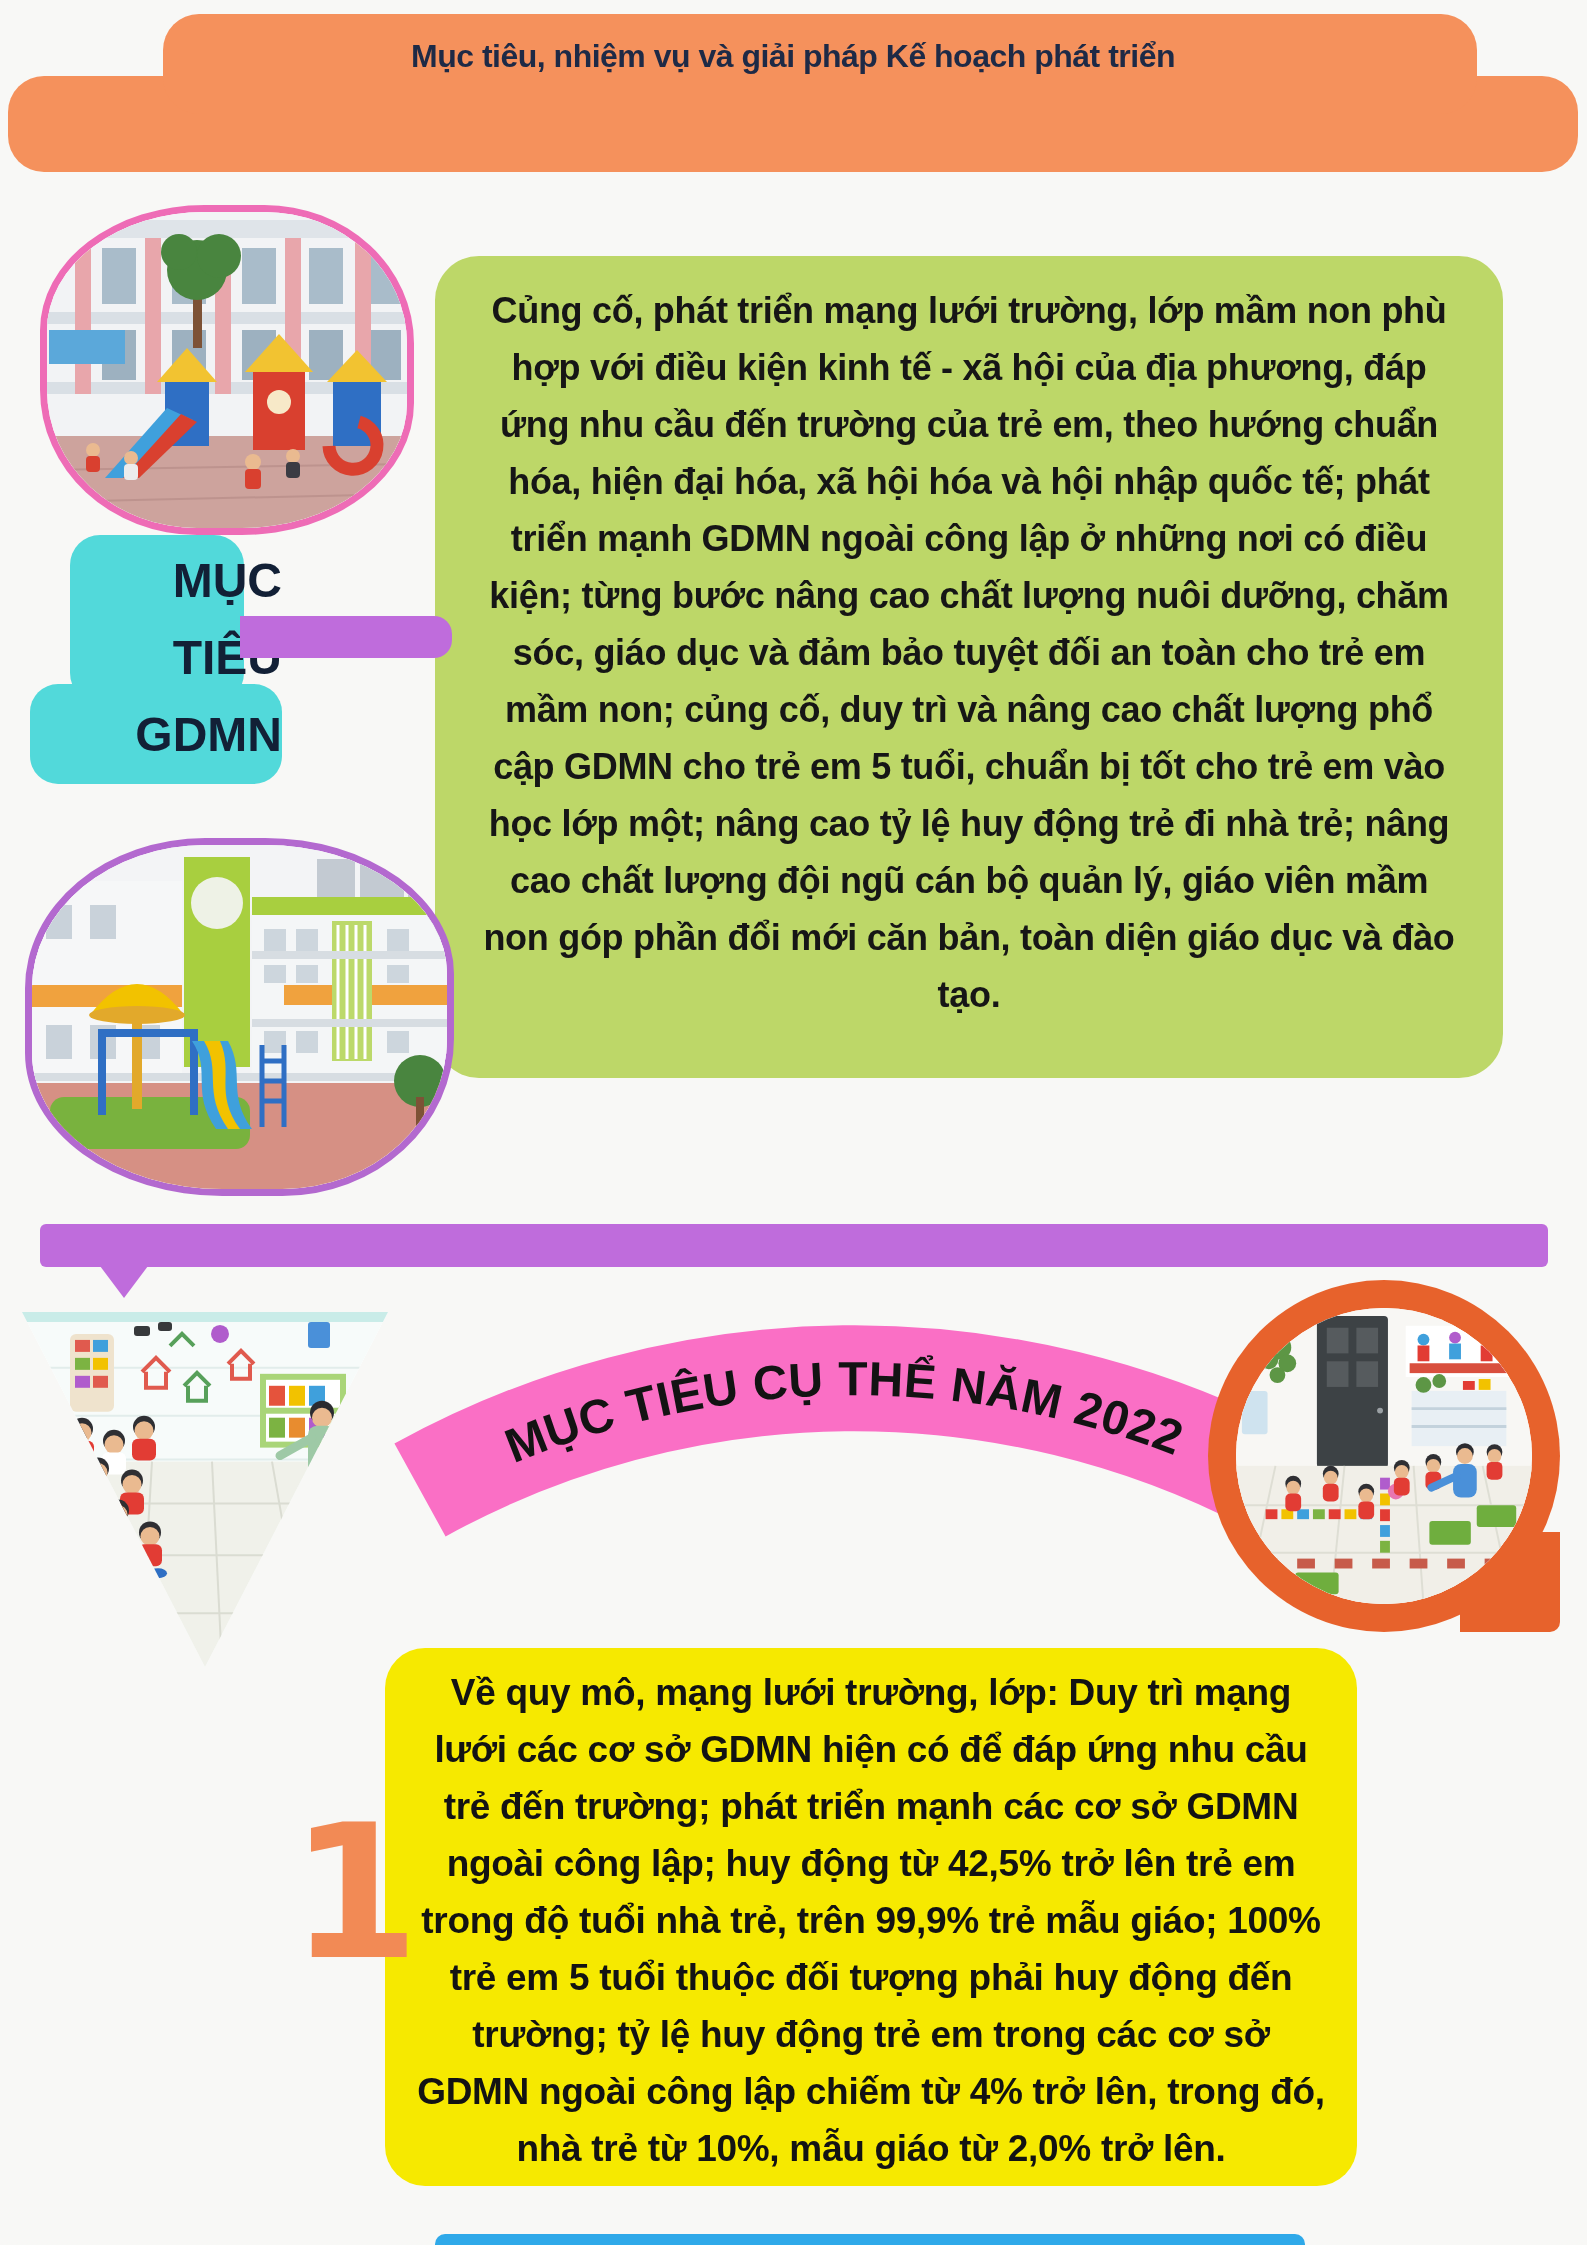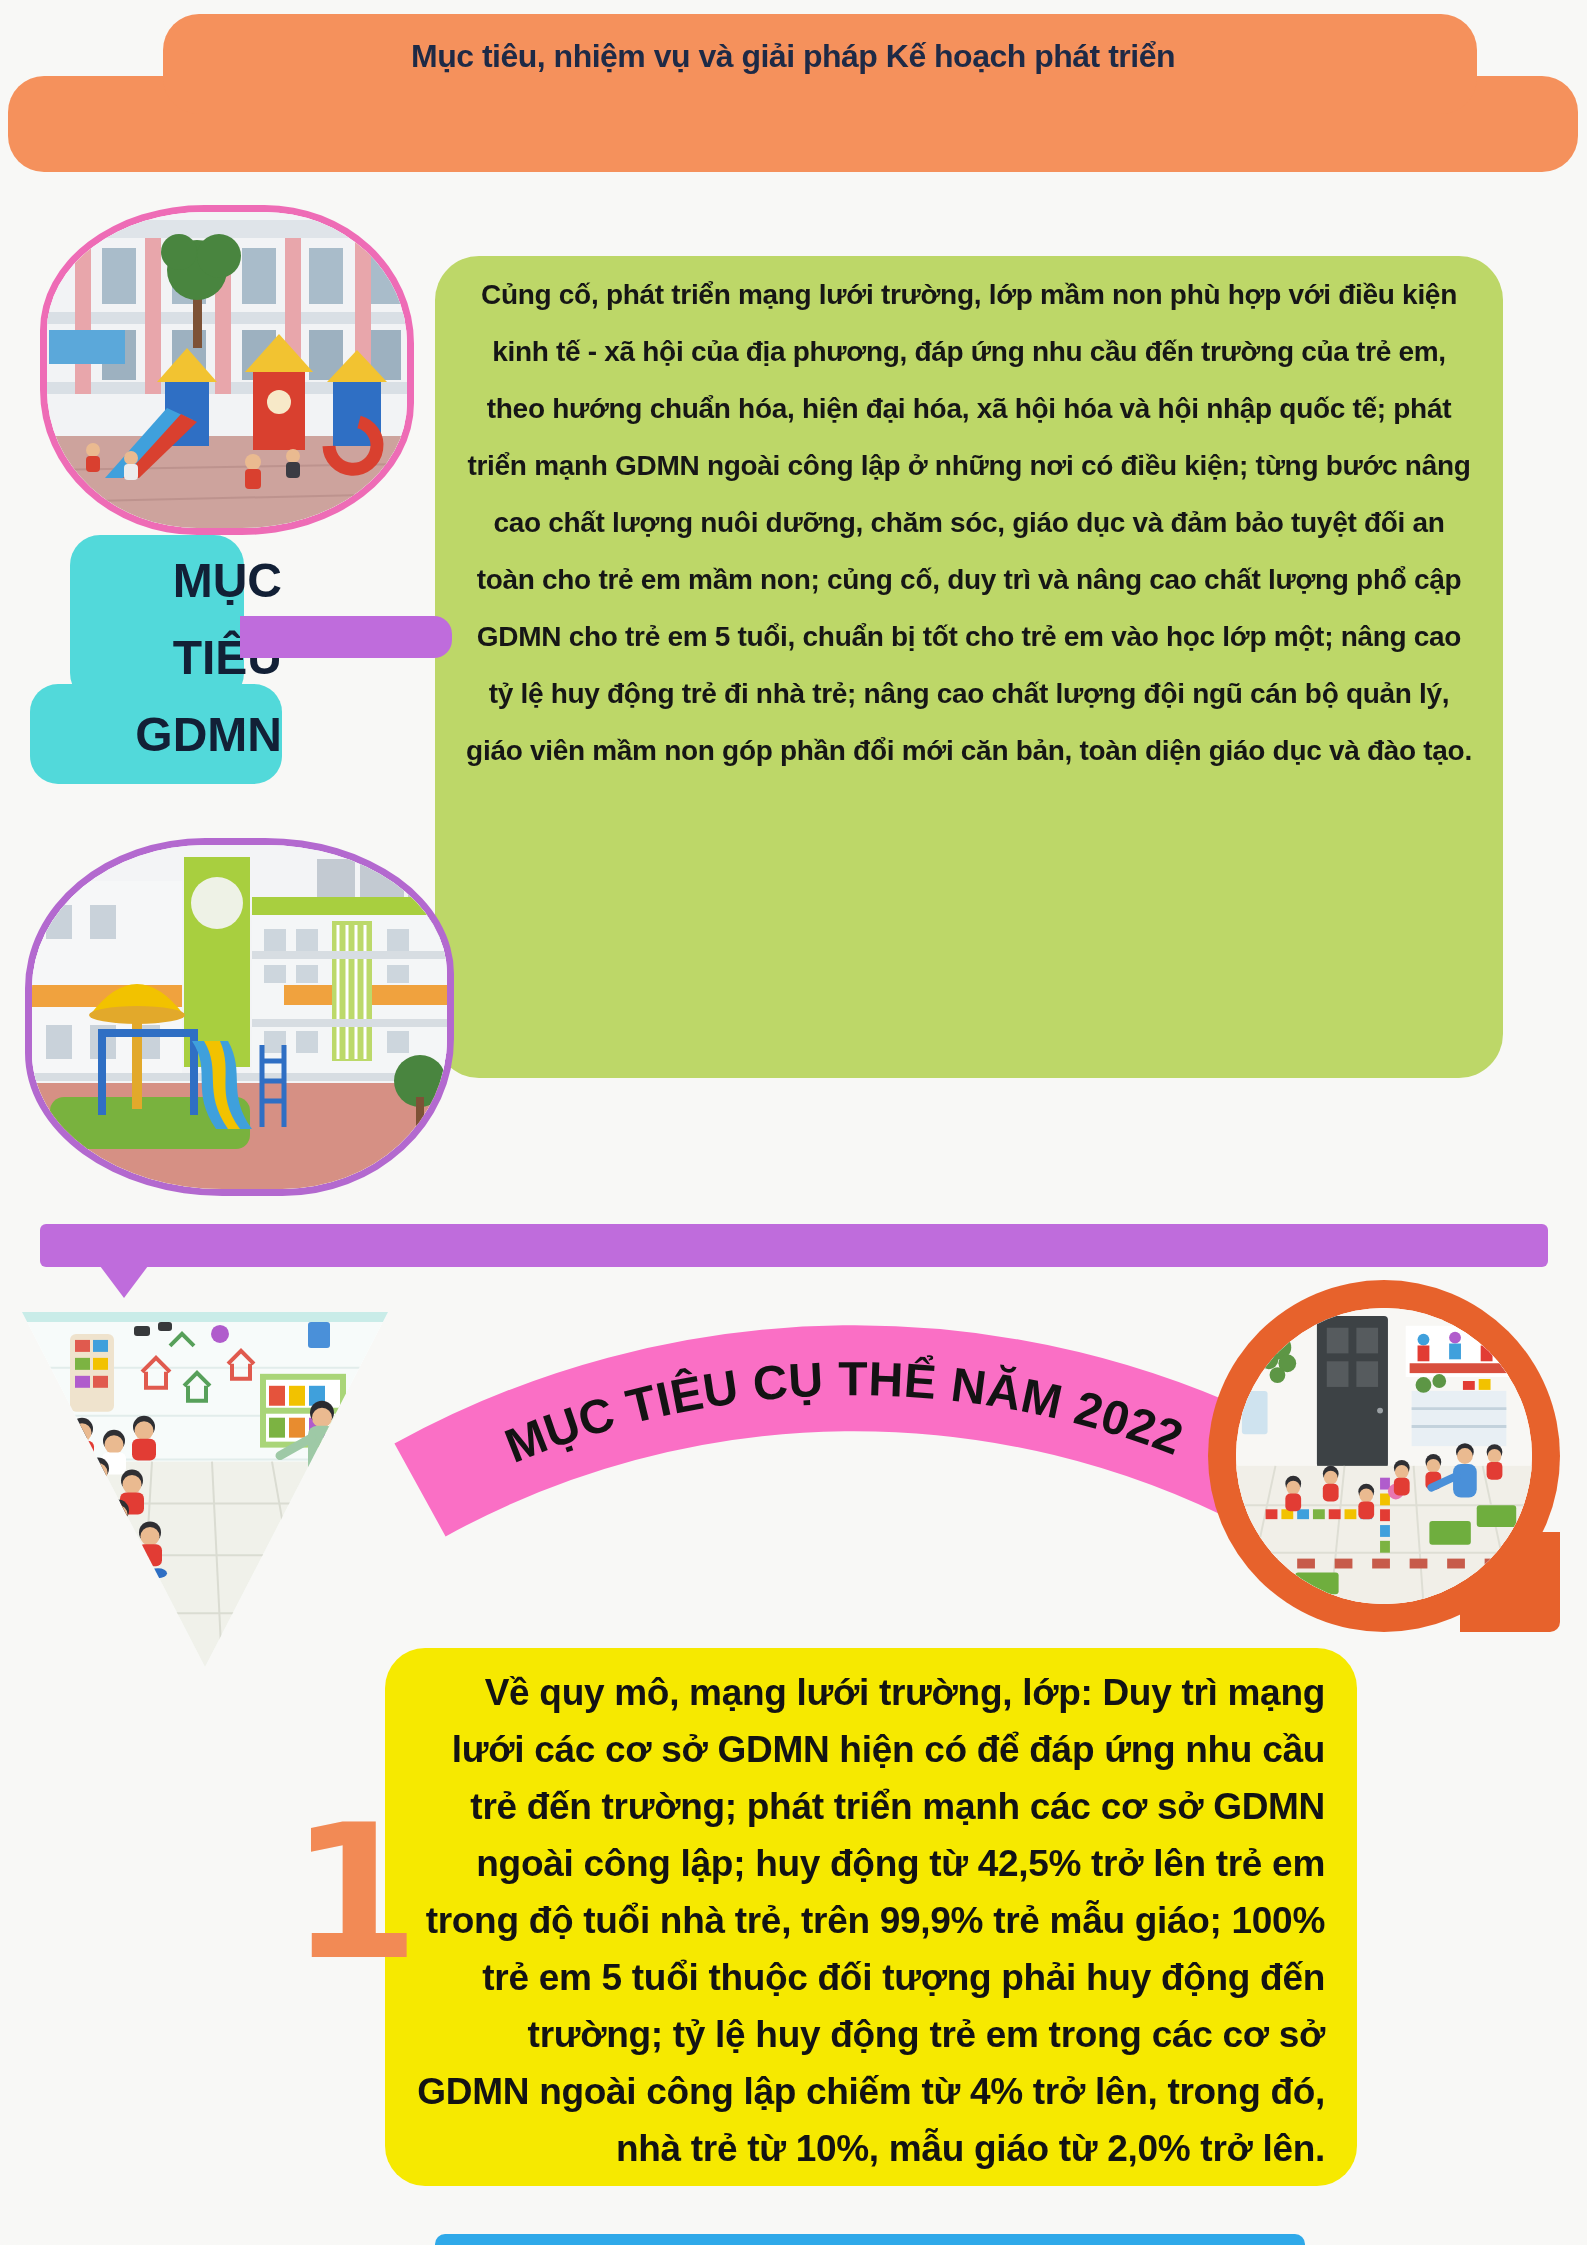--- a/index.html
+++ b/index.html
@@ -18,40 +18,40 @@
   .photo1 svg,.photo2 svg,.triangle-photo svg,.circle-inner svg{display:block;width:100%;height:100%;}
   
   .cyan-top{position:absolute;left:70px;top:535px;width:174px;height:168px;background:#52d9da;border-radius:30px;}
   .cyan-bottom{position:absolute;left:30px;top:684px;width:252px;height:100px;background:#52d9da;border-radius:28px;}
   .cyan-label{position:absolute;left:30px;top:542px;width:252px;text-align:right;
               font-weight:bold;font-size:48px;line-height:77px;color:#122036;z-index:2;}
   .connector{position:absolute;left:240px;top:616px;width:212px;height:42px;background:#bf6cdc;
              border-radius:0 18px 18px 0;z-index:3;}
   .green-box{position:absolute;left:435px;top:256px;width:1068px;height:822px;background:#bdd768;
              border-radius:44px;z-index:1;box-sizing:border-box;padding:10px 30px;}
-  .green-box p{margin:0;font-weight:bold;font-size:28px;line-height:57px;color:#161616;
+  .green-box p{margin:16px;font-weight:bold;font-size:36px;line-height:57px;color:#161616;
                text-align:center;letter-spacing:-0.3px;}
   
   .divider{position:absolute;left:40px;top:1224px;width:1508px;height:43px;background:#bf6cdc;border-radius:6px;}
   .divider-tail{position:absolute;left:100px;top:1266px;width:0;height:0;
                 border-left:24px solid transparent;border-right:24px solid transparent;border-top:32px solid #bf6cdc;}
   
   .triangle-photo{position:absolute;left:22px;top:1312px;width:366px;height:355px;
                   clip-path:polygon(0 0,100% 0,50% 100%);background:#fff;z-index:2;}
   .arc-svg{position:absolute;left:0;top:0;width:1587px;height:2245px;z-index:2;pointer-events:none;}
   .arc-title{font-family:"Liberation Sans",sans-serif;font-weight:bold;font-size:48px;fill:#131313;letter-spacing:1px;}
   .circle-photo{position:absolute;left:1208px;top:1280px;width:352px;height:352px;z-index:4;}
   .circle-ring{position:absolute;left:0;top:0;width:352px;height:352px;border-radius:50%;background:#e7622c;}
   .circle-corner{position:absolute;right:0;bottom:0;width:100px;height:100px;background:#e7622c;border-radius:0 0 10px 0;}
   .circle-inner{position:absolute;left:28px;top:28px;width:296px;height:296px;border-radius:50%;overflow:hidden;background:#fff;}
   
   .yellow-box{position:absolute;left:385px;top:1648px;width:972px;height:538px;background:#f6e900;
               border-radius:40px;z-index:3;box-sizing:border-box;padding:16px 32px;}
   .yellow-box p{margin:0;font-weight:bold;font-size:37px;line-height:57px;color:#131313;
-                text-align:right;letter-spacing:-0.3px;}
+                text-align:center;letter-spacing:-0.3px;}
   .number-1{position:absolute;left:290px;top:1800px;width:120px;text-align:center;z-index:4;
             font-family:"DejaVu Sans",sans-serif;font-weight:bold;font-size:186px;line-height:186px;color:#f28a55;}
   .next-bar{position:absolute;left:435px;top:2234px;width:870px;height:11px;background:#2fa9e9;border-radius:10px 10px 0 0;}
 </style>
 </head>
 <body>
 
 <div class="canvas">
 
   <div class="banner-row2"></div>

